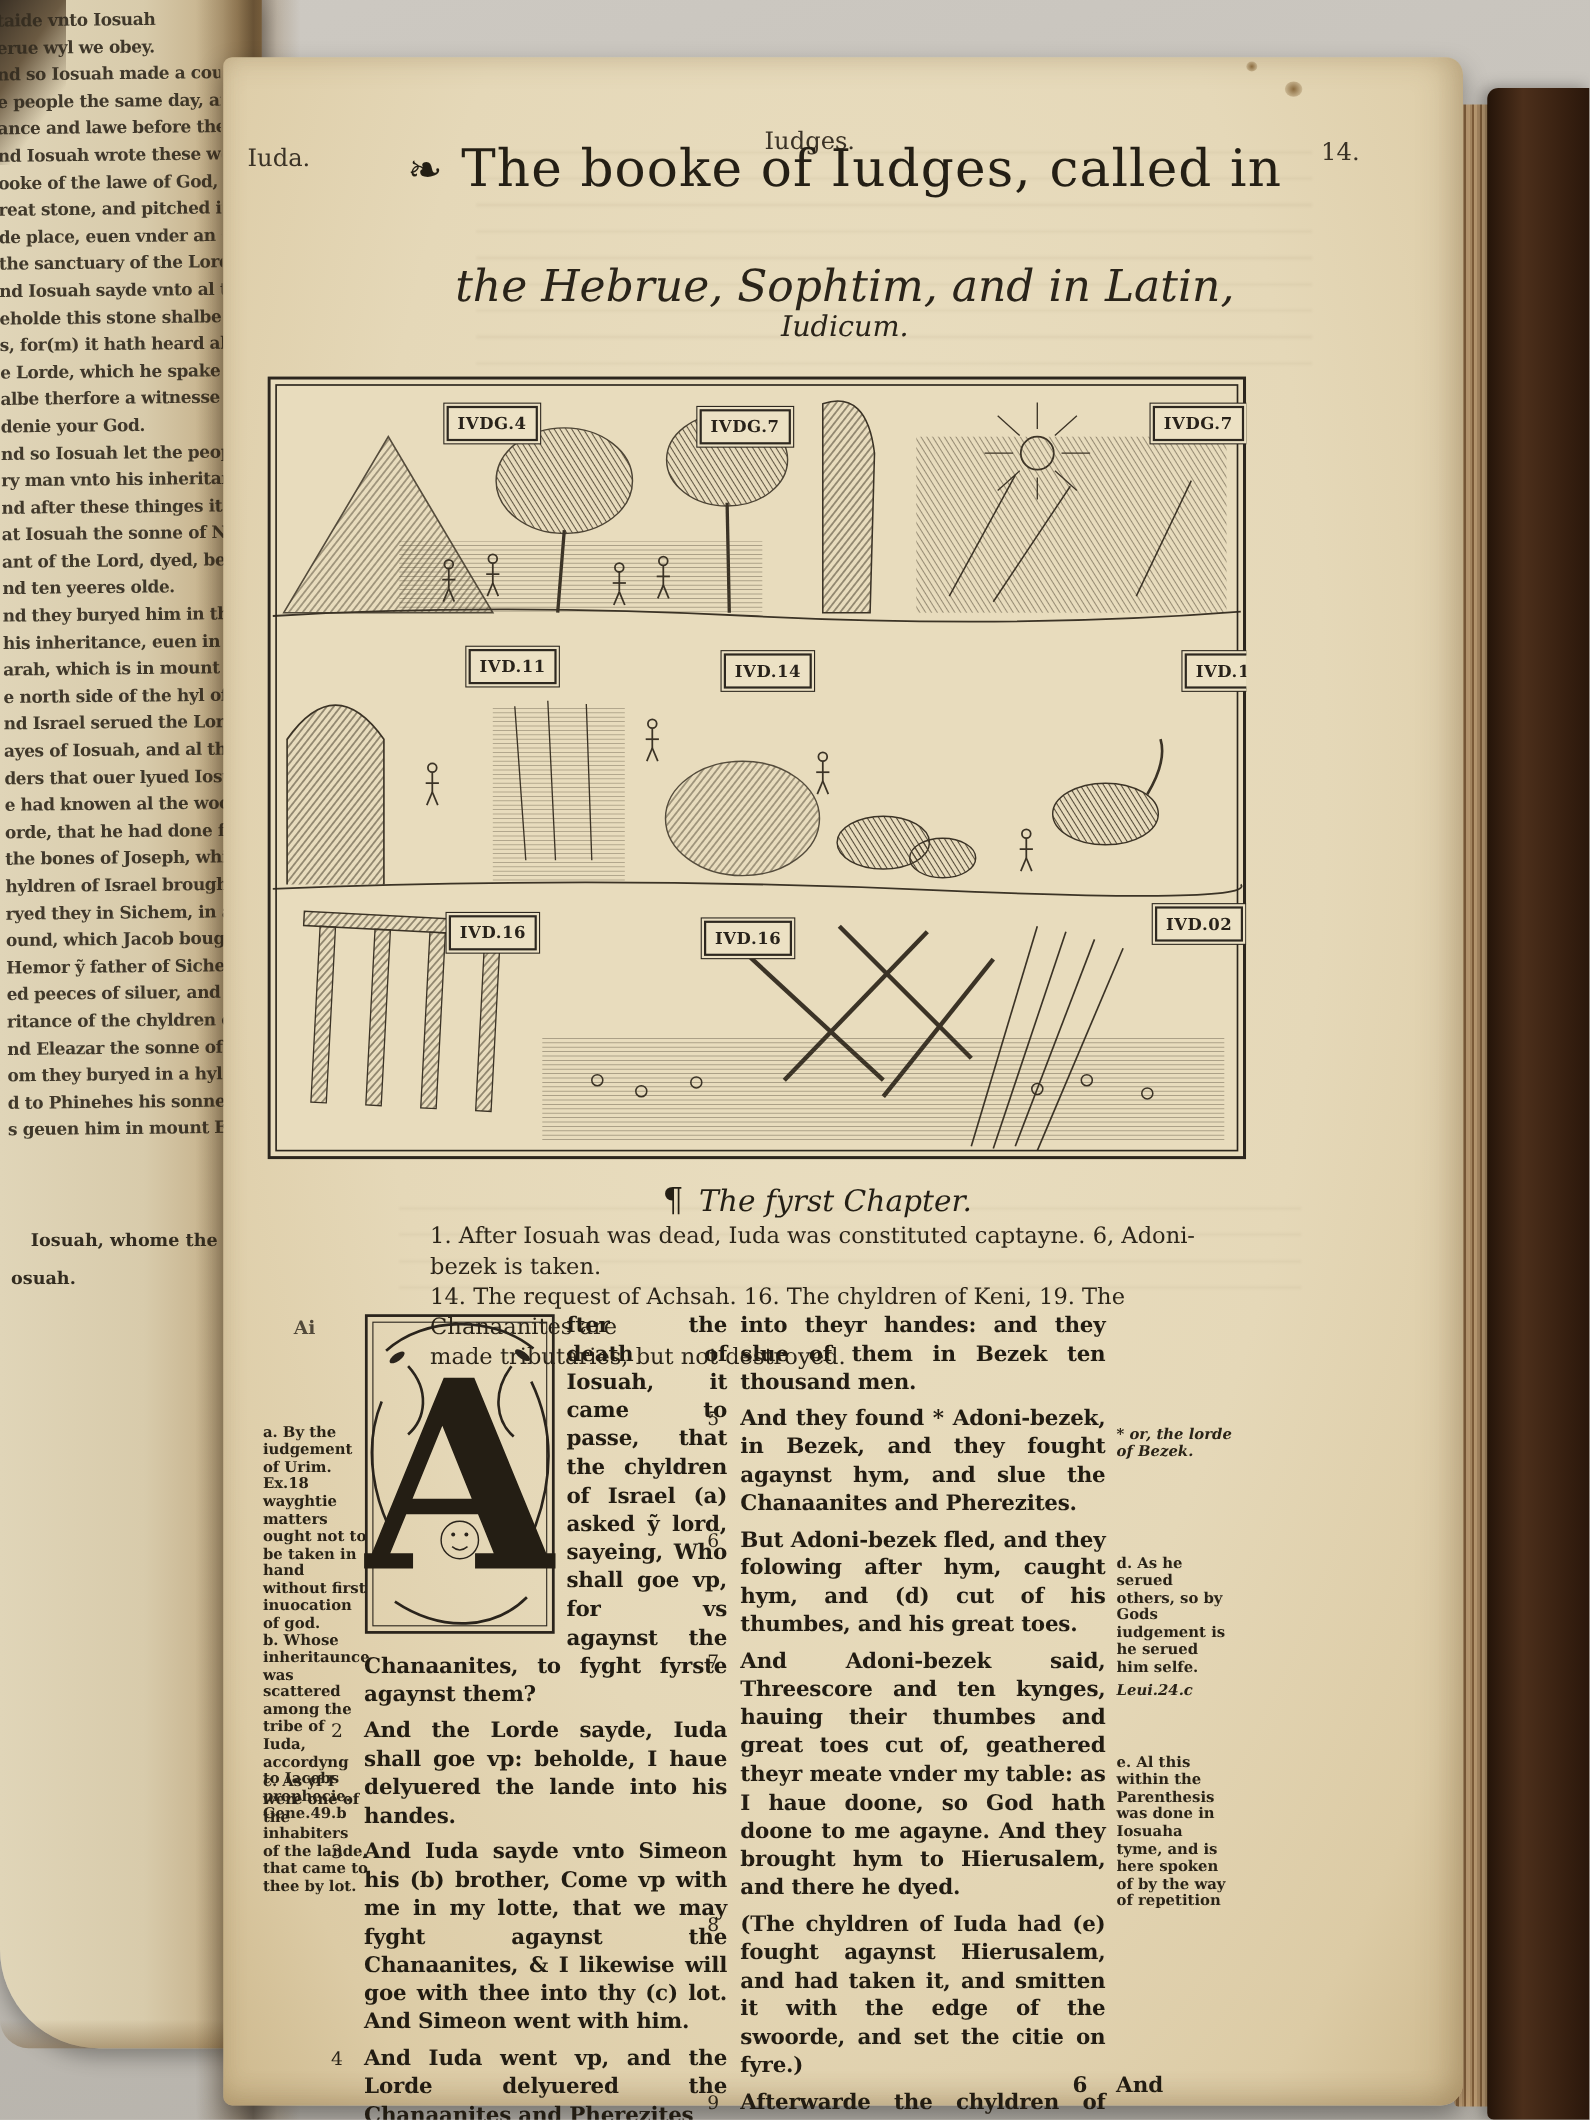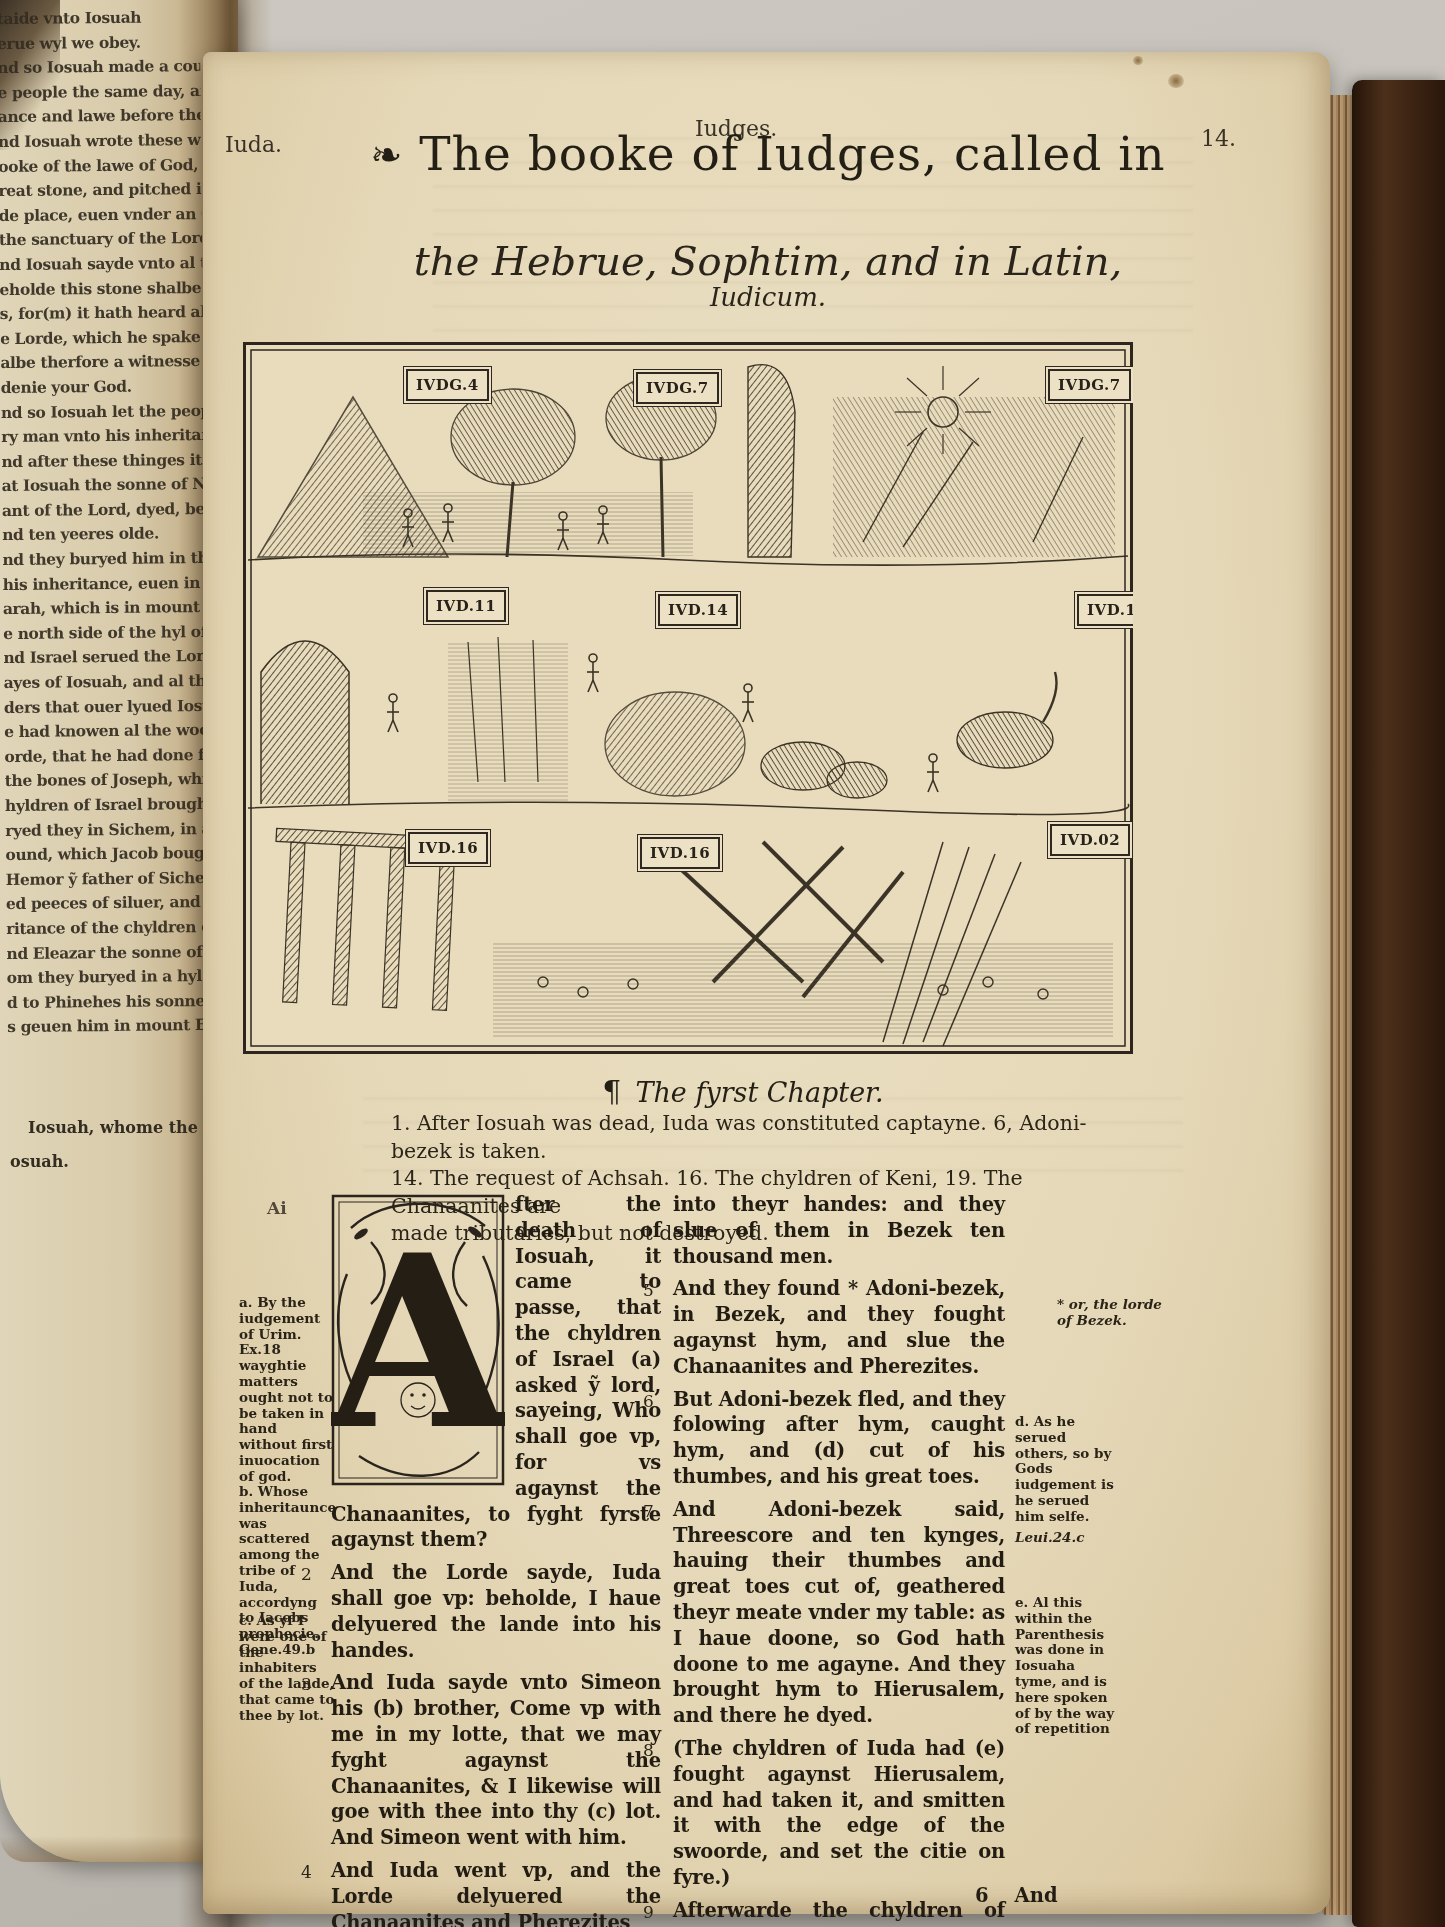--- a/index.html
+++ b/index.html
@@ -332,21 +332,21 @@
 
   <div class="col col-right blk">
     <p><span>into theyr handes: and they slue of them in Bezek ten thousand men.</span></p>
     <p><span class="vnum">5</span><span>And they found * Adoni-bezek, in Bezek, and they fought agaynst hym, and slue the Chanaanites and Pherezites.</span></p>
     <p><span class="vnum">6</span><span>But Adoni-bezek fled, and they folowing after hym, caught hym, and (d) cut of his thumbes, and his great toes.</span></p>
     <p><span class="vnum">7</span><span>And Adoni-bezek said, Threescore and ten kynges, hauing their thumbes and great toes cut of, geathered theyr meate vnder my table: as I haue doone, so God hath doone to me agayne. And they brought hym to Hierusalem, and there he dyed.</span></p>
     <p><span class="vnum">8</span><span>(The chyldren of Iuda had (e) fought agaynst Hierusalem, and had taken it, and smitten it with the edge of the swoorde, and set the citie on fyre.)</span></p>
     <p><span class="vnum">9</span><span>Afterwarde the chyldren of Iuda went downe to fyght agaynst the Chanaanites that dwelt in the mountaine, and toward the south, and in the lowe countrey.</span></p>
   </div>
 
-  <div class="mnote mright" style="top:1245px;font-style:italic;margin-left:42px;">* or, the lorde of Bezek.</div>
+  <div class="mnote mright" style="top:1245px;font-style:italic;">* or, the lorde of Bezek.</div>
   <div class="mnote mright" style="top:1362px;">d. As he serued others, so by Gods iudgement is he serued him selfe.</div>
   <div class="mnote mright" style="top:1478px;font-style:italic;">Leui.24.c</div>
   <div class="mnote mright" style="top:1543px;">e. Al this within the Parenthesis was done in Iosuaha tyme, and is here spoken of by the way of repetition</div>
 
   <div class="catchword">
     <span class="cw-num">6</span><span class="cw-word">And</span>
   </div>
 
 </div>
 

